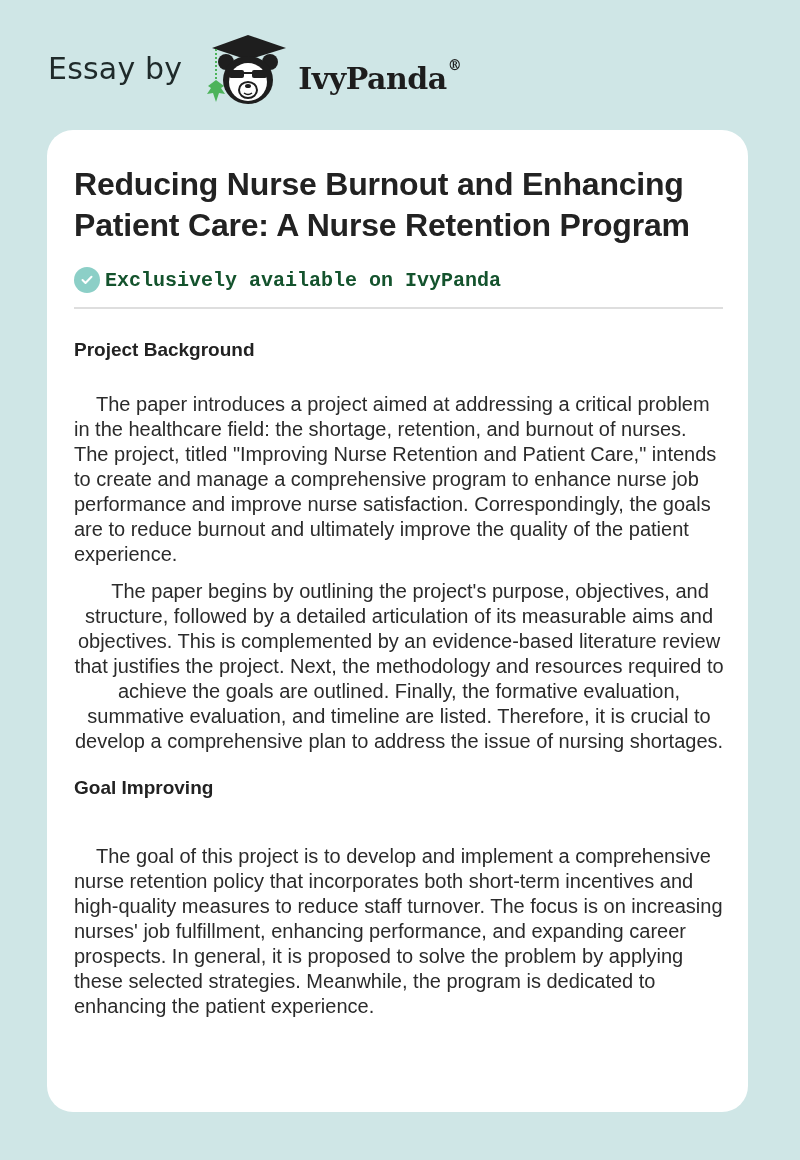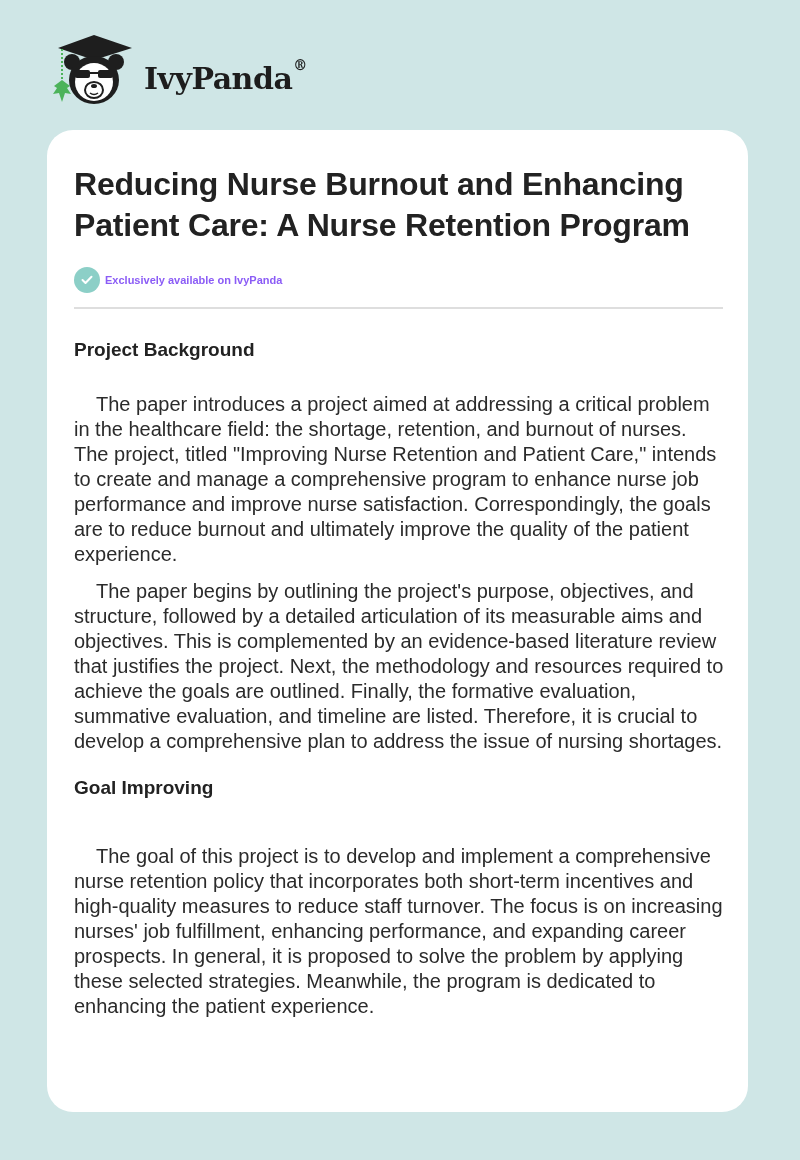--- a/index.html
+++ b/index.html
@@ -66,22 +66,23 @@
   }
   .check {
     width: 26px; height: 26px;
     border-radius: 50%;
     background: #8ccfc7;
     display: flex; align-items: center; justify-content: center;
     margin-right: 5px;
   }
   .exclusive-text {
     font-weight: bold;
-    font-size: 11px;
-    color: #8b5cf6;
+    font-size: 20px;
+    color: #14532d;
+    font-family: Liberation Mono, monospace;
   }
   .divider {
     height: 2px;
     background: #dedede;
     margin-top: 14px;
     width: 649px;
   }
   .section-h {
     font-weight: bold;
     font-size: 19px;
@@ -91,28 +92,29 @@
   }
   .para {
     font-size: 20px;
     line-height: 25px;
     color: #2b2b2b;
     margin: 0;
     text-indent: 22px;
     width: 650px;
   }
   .s1-p1 { margin-top: 25px; }
-  .s1-p2 { margin-top: 12px; }
+  .s1-p2 { margin-top: 12px; text-align: center; }
   .s2-h { margin-top: 17px; }
   .s2-p1 { margin-top: 39px; }
 </style>
 </head>
 <body>
 
 <div class="brand">
+  <span class="brand-prefix">Essay by</span>
   <svg class="brand-logo" viewBox="0 0 92 76">
 
     <polygon points="10,16 46,3 84,16 46,28" fill="#1e1e1e"></polygon>
 
     <line x1="14" y1="17" x2="14" y2="48" stroke="#4cb35a" stroke-width="2" stroke-dasharray="2,2"></line>
 
     <path d="M14 48 L6 54 L9 56 L5 62 L11 61 L14 70 L17 61 L23 62 L19 56 L22 54 Z" fill="#4cb35a"></path>
 
     <circle cx="24" cy="30" r="8" fill="#1e1e1e"></circle>
     <circle cx="68" cy="30" r="8" fill="#1e1e1e"></circle>

